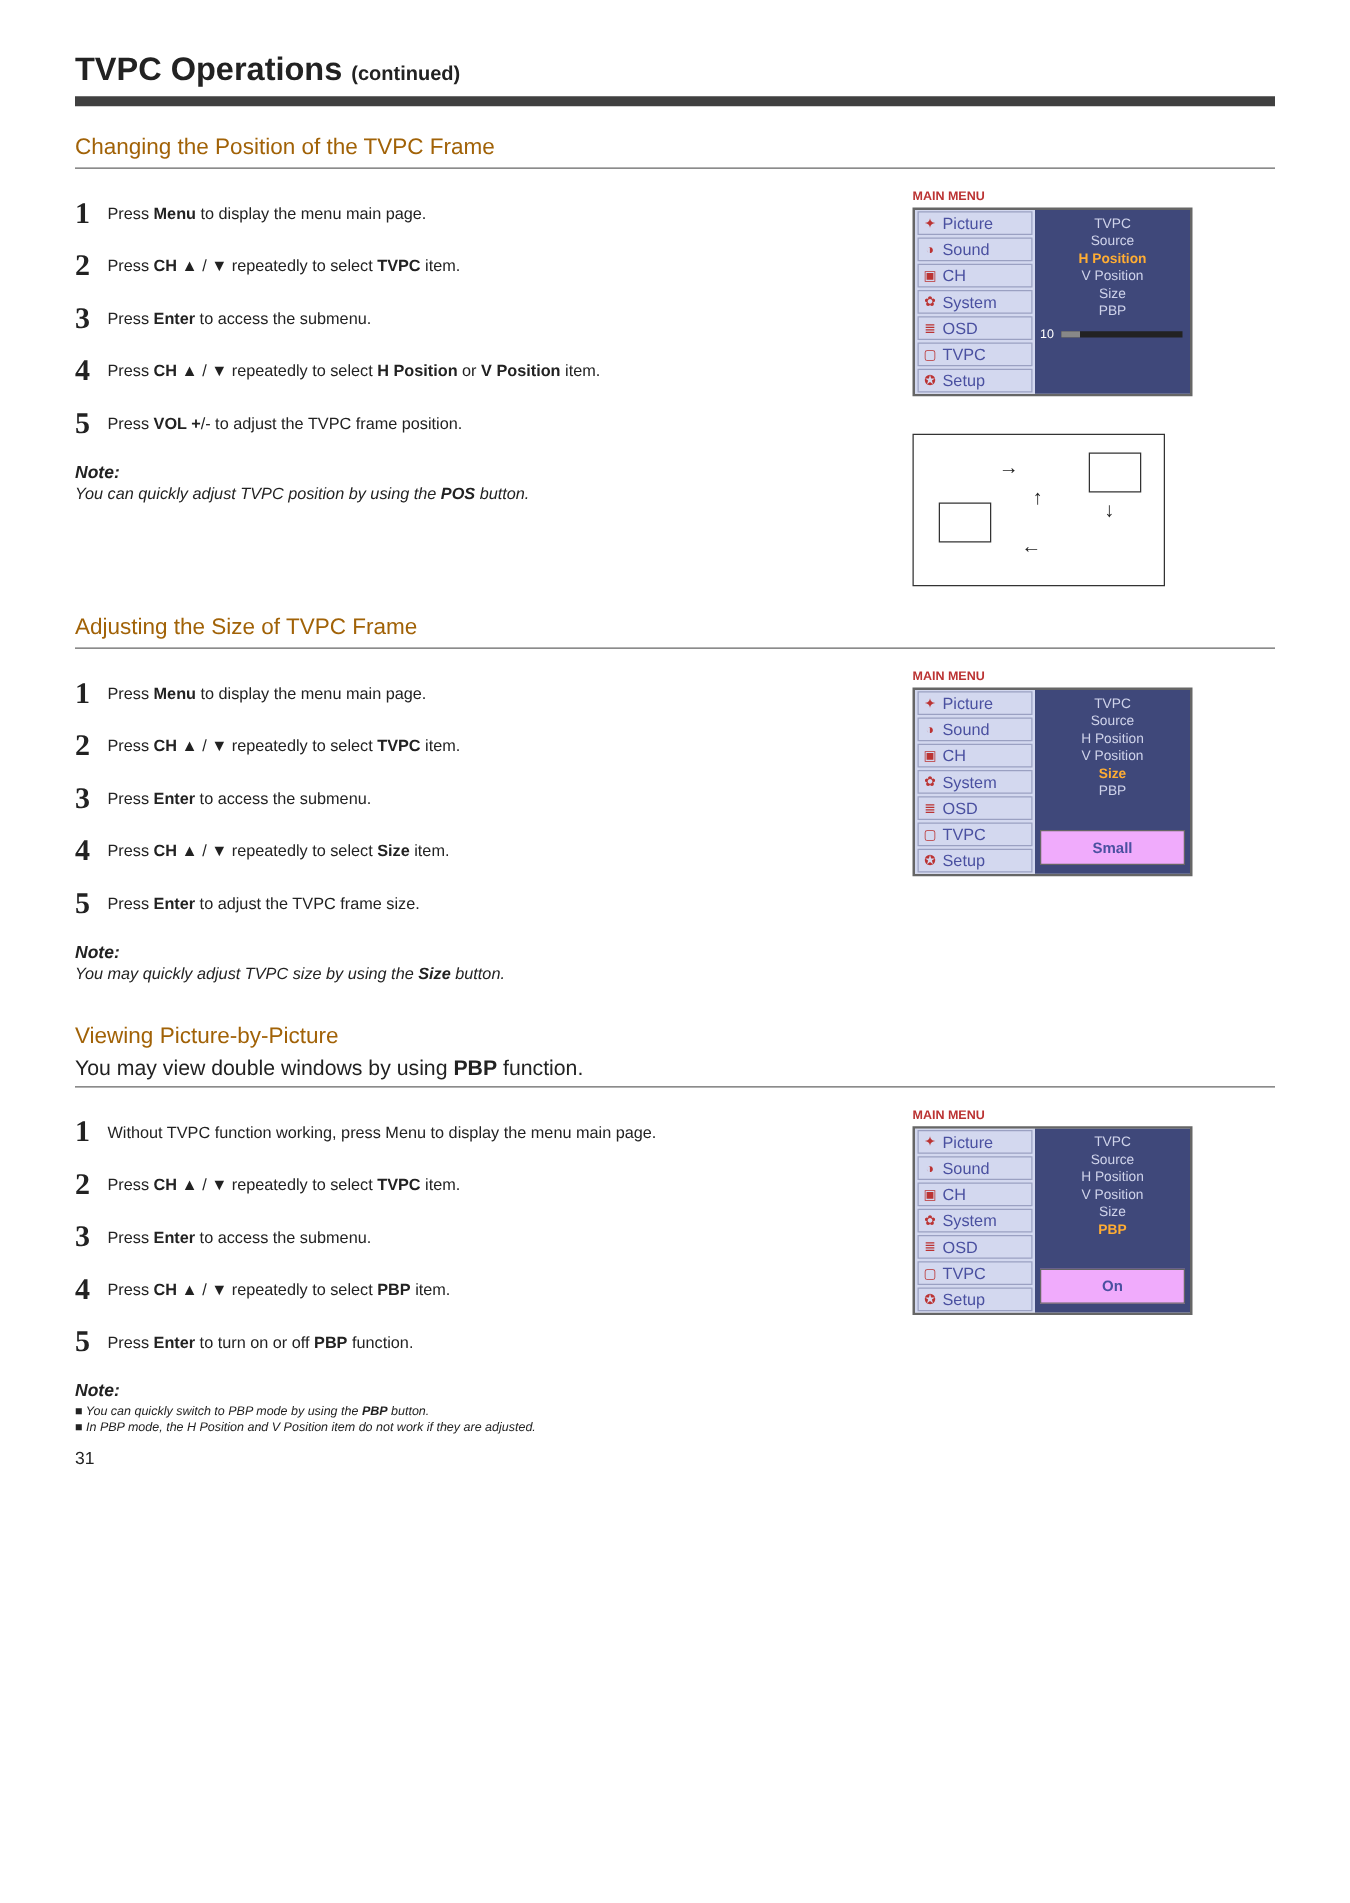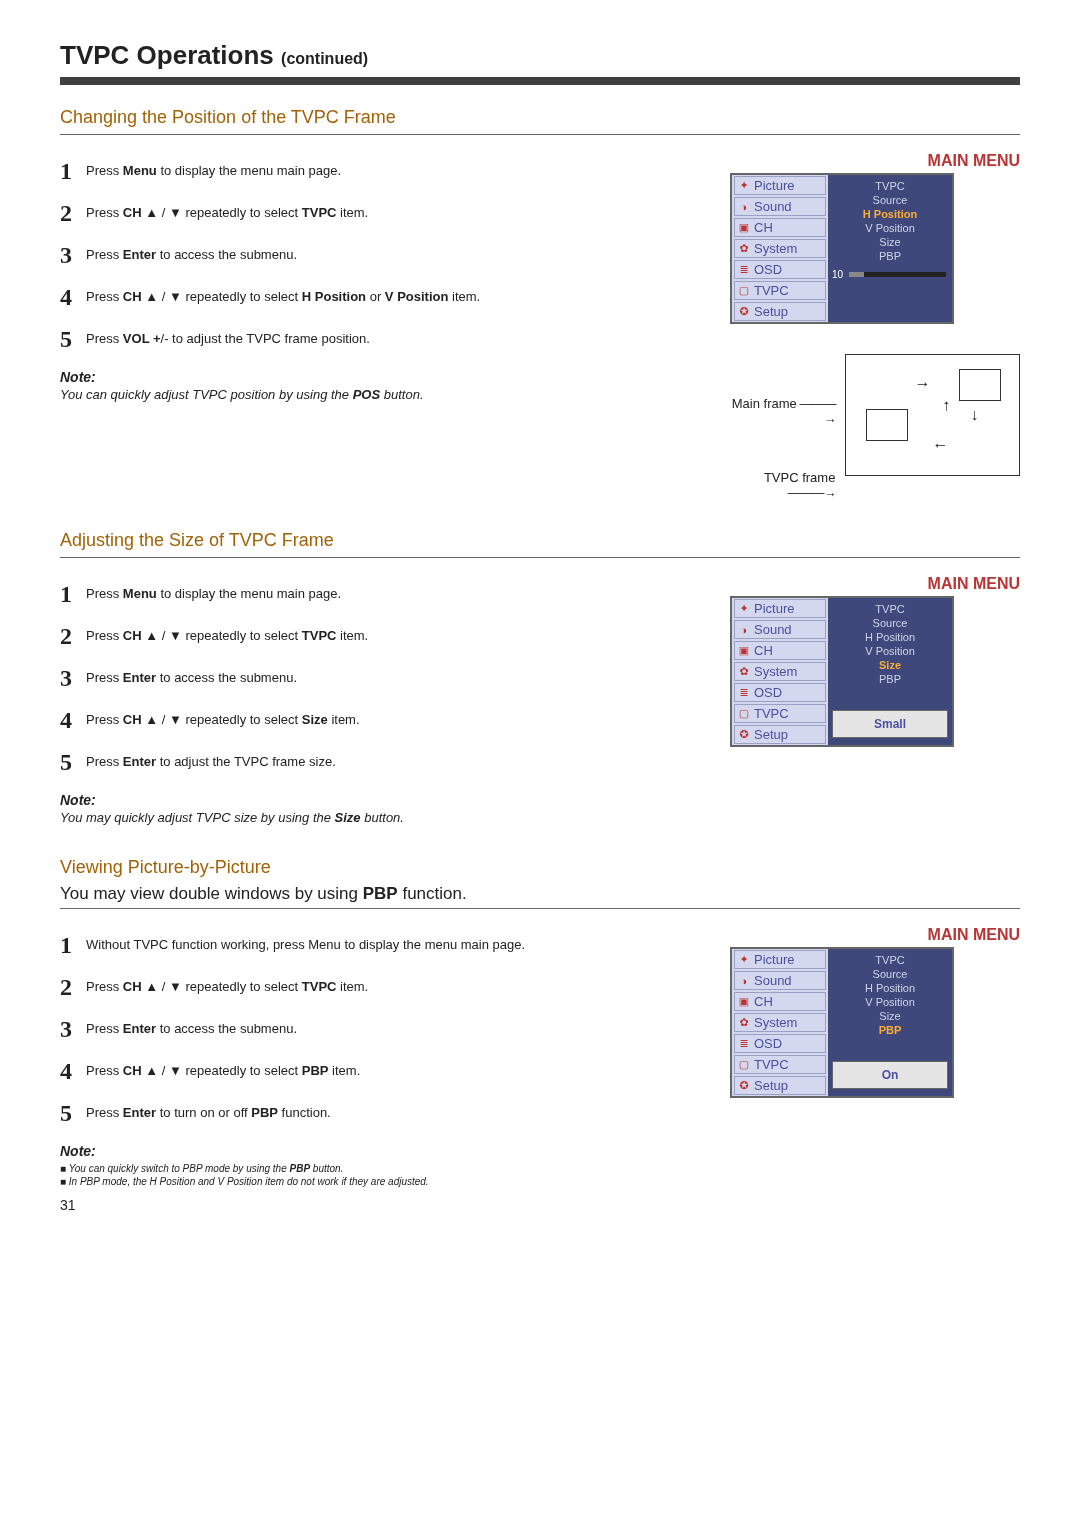--- a/index.html
+++ b/index.html
@@ -68,22 +68,22 @@
     font-size: 12px;
     width: 220px;
   }
   .menu-left {
     background: #d3d8ef;
     width: 96px;
     display: flex;
     flex-direction: column;
   }
   .menu-header {
-    text-align: right;
-    font-size: 16px;
+    text-align: left;
+    font-size: 10px;
     font-weight: bold;
     padding: 3px 0;
     color: #b33;
     background: #fff;
   }
   .menu-item {
     border: 1px solid #9aa0c2;
     margin: 1px 2px;
     padding: 1px 2px 1px 2px;
     display: flex;
@@ -124,21 +124,21 @@
     position: relative; margin: 0 2px;
   }
   .slider .track .fill {
     position: absolute; left: 0; top: 0; bottom: 0; width: 15%;
     background: #888;
   }
   .slider .val { font-size: 10px; color: #fff; }
   .result-box {
     margin-top: 24px;
     border: 1px solid #666;
-    background: #e5e5e5;
+    background: #f0abfc;
     text-align: center;
     color: #4a50a0;
     font-weight: bold;
     font-size: 12px;
     padding: 6px 0;
   }
 
   
   .frame-row { display: flex; gap: 10px; align-items: flex-start; margin-top: 6px;}
   .frame-labels {
@@ -255,24 +255,20 @@
             <span class="val">10</span>
             <div class="track">
                 <div class="fill"></div>
               </div>
           </div>
         </div>
       </div>
     </div>
 
     <div class="frame-row" style="margin-top:30px;">
-      <div class="frame-labels">
-        <div>Main frame</div>
-        <div>TVPC frame</div>
-      </div>
       <div class="diagram">
         <div class="box b1"></div>
         <div class="box b2"></div>
         <span class="arr a-right">→</span>
         <span class="arr a-up">→</span>
         <span class="arr a-left">→</span>
         <span class="arr a-down">→</span>
       </div>
     </div>
   </div>

